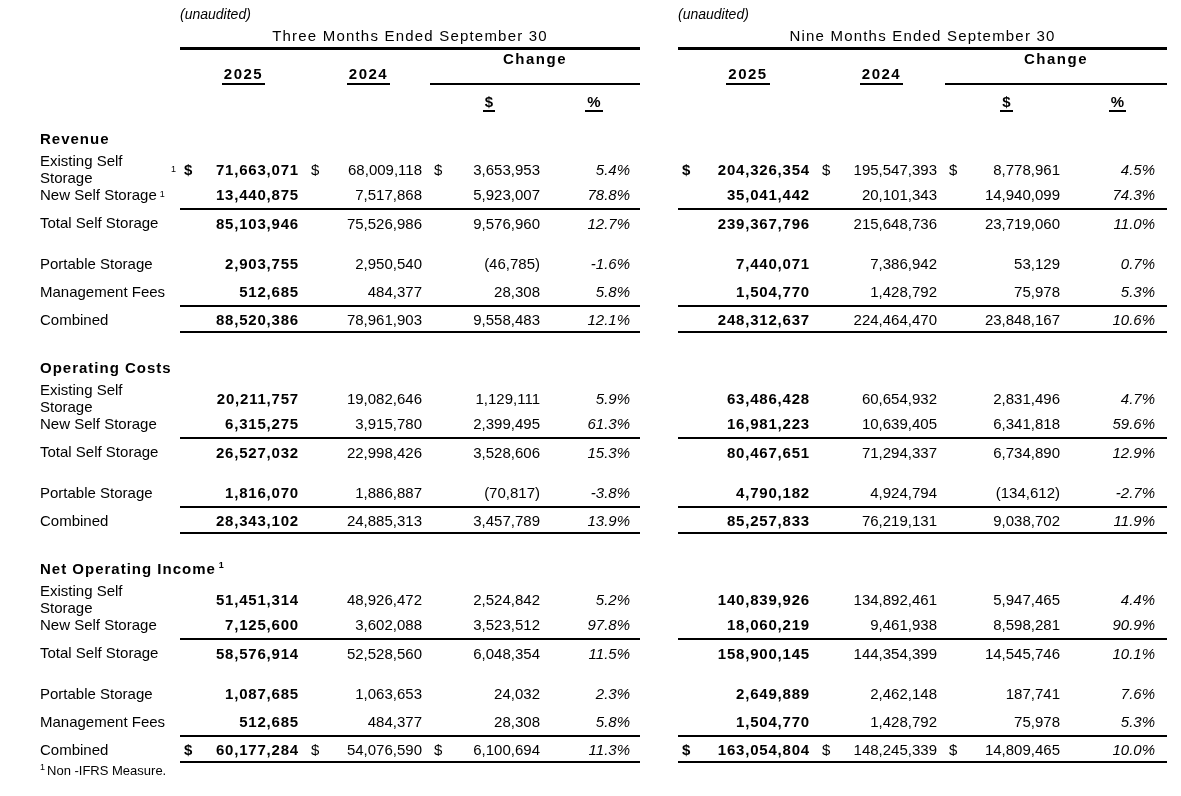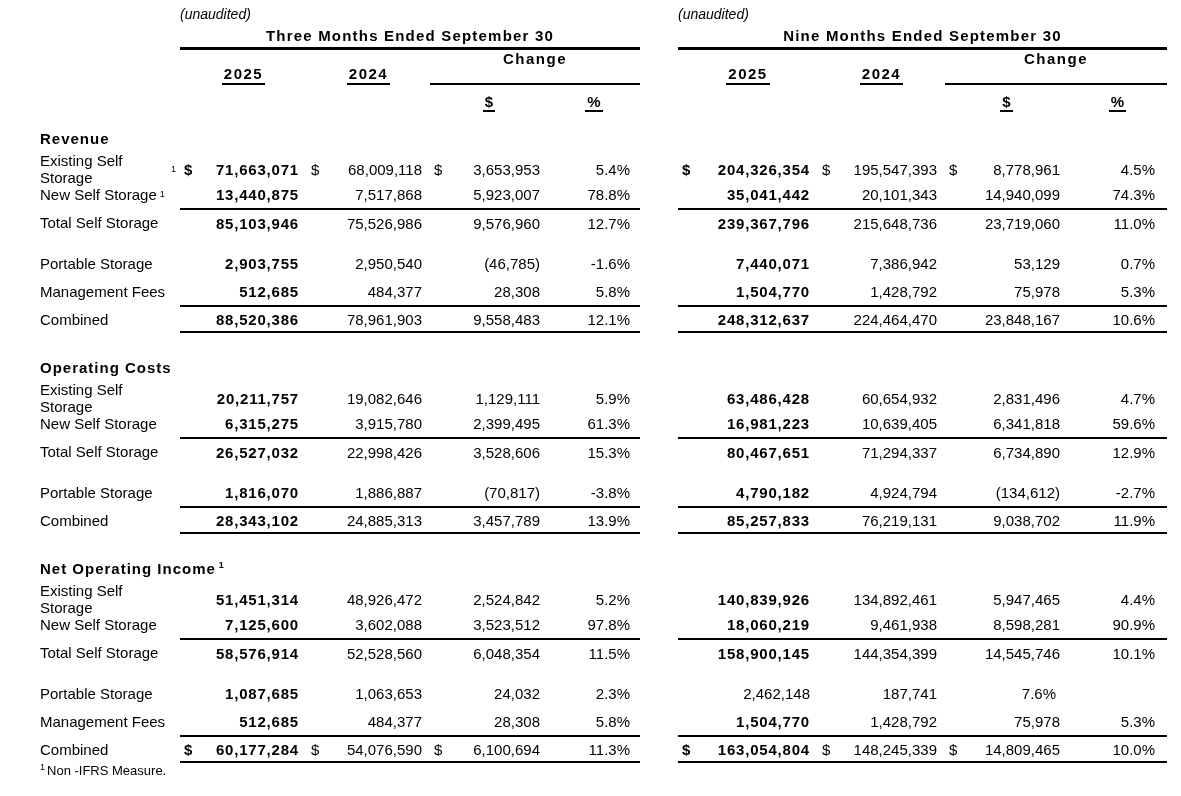--- a/index.html
+++ b/index.html
@@ -19,21 +19,21 @@
     grid-template-columns:140px 127px 123px 118px 92px 38px 140px 127px 123px 99px;
     align-items:center;
   }
   
   .unaudited-row{height:20px;}
   .unaudited{font-style:italic;text-align:left;font-size:14px;}
   .span-left{grid-column:2 / 6;}
   .span-right{grid-column:7 / 11;}
   .title-row{height:26px;align-items:end;}
   .period-title{
-    text-align:center;font-weight:700;letter-spacing:1.2px;
+    text-align:center;font-weight:400;letter-spacing:1.2px;
     border-bottom:3px solid #000;padding-bottom:3px;font-size:15px;
   }
   .years-row{height:32px;align-items:end;}
   .year-cell{text-align:center;}
   .year-txt{
     display:inline-block;font-weight:700;letter-spacing:1.5px;
     border-bottom:2px solid #000;padding:0 2px 1px 2px;
   }
   .change-cell{
     grid-column:4 / 6;text-align:center;font-weight:700;letter-spacing:1.5px;
@@ -50,21 +50,21 @@
   .section-row{height:28px;margin-top:8px;}
   .section-row.later{margin-top:20px;}
   .section-title{grid-column:1 / 11;font-weight:700;letter-spacing:1px;}
   .row{height:28px;}
   .row.gap-before{margin-top:13px;}
   .cell{height:100%;display:flex;align-items:center;box-sizing:border-box;}
   .label-cell{padding-right:4px;}
   .num{justify-content:space-between;padding-left:4px;padding-right:8px;}
   .num .val{margin-left:auto;}
   .b{font-weight:700;letter-spacing:0.8px;}
-  .pct{justify-content:flex-end;padding-right:10px;}
+  .pct{justify-content:flex-end;padding-right:10px;font-style:italic;}
   .pct-r{padding-right:12px;}
   .gapcol{}
   sup{font-size:9px;vertical-align:super;line-height:0;margin-left:3px;}
   .rule-above .nb{border-top:2px solid #000;}
   .rule-below .nb{border-bottom:2px solid #000;}
   
   .footnote{font-size:13px;}
   .footnote sup{margin-left:0;margin-right:2px;}
 </style>
 </head>
@@ -607,20 +607,24 @@
     <div class="cell num nb">
           <span class="ds"></span>
           <span class="val">1,063,653</span>
         </div>
     <div class="cell num nb">
           <span class="ds"></span>
           <span class="val">24,032</span>
         </div>
     <div class="cell pct nb">2.3%</div>
     <div class="gapcol"></div>
+    <div class="cell num nb b">
+          <span class="ds"></span>
+          <span class="val">2,649,889</span>
+        </div>
     <div class="cell num nb">
           <span class="ds"></span>
           <span class="val">2,462,148</span>
         </div>
     <div class="cell num nb">
           <span class="ds"></span>
           <span class="val">187,741</span>
         </div>
     <div class="cell pct pct-r nb">7.6%</div>
   </div>

